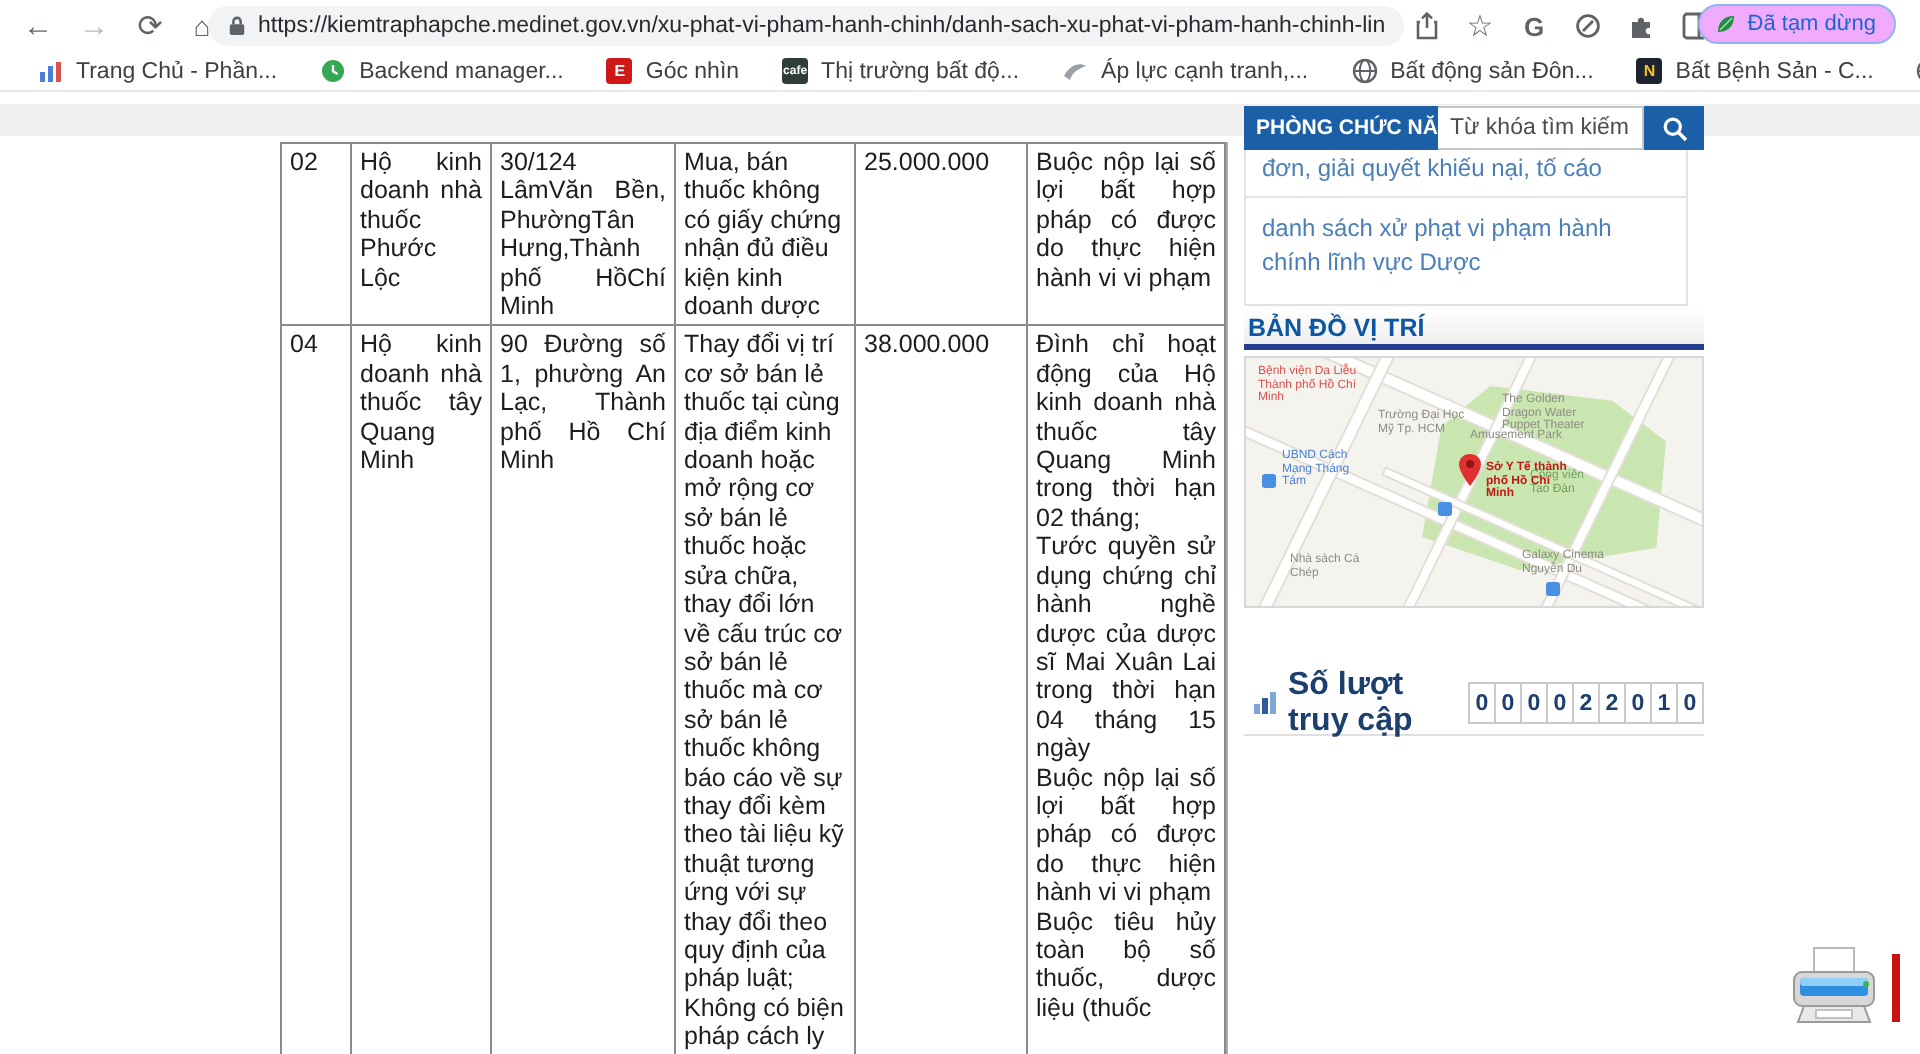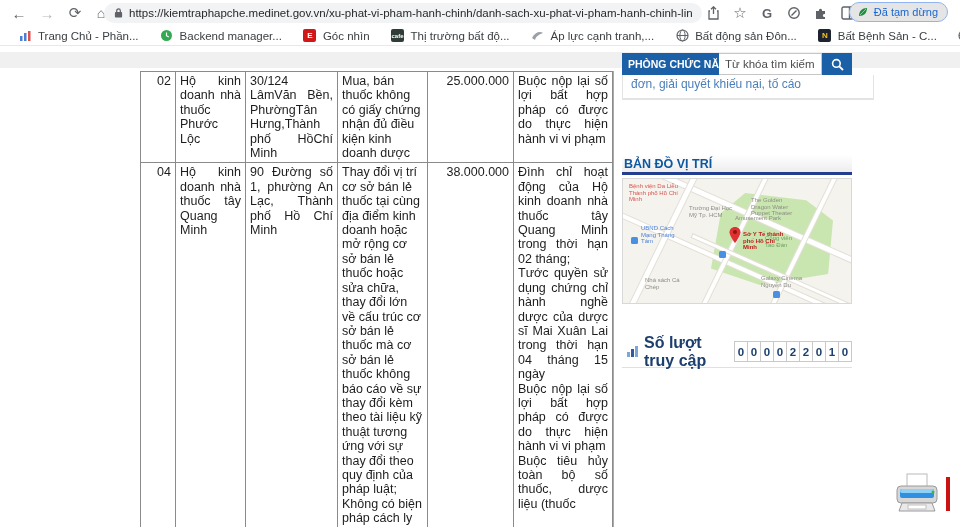--- a/index.html
+++ b/index.html
@@ -9,56 +9,56 @@
   
   .chrome { position:absolute; top:0; left:0; width:960px; height:26px; background:#fff; }
   .navicon { position:absolute; top:2px; width:22px; height:22px; display:flex; align-items:center; justify-content:center;
              color:#5f6368; font-size:15px; }
   .navicon.dim { color:#b6b9bd; }
   .urlbar { position:absolute; left:104px; top:3px; width:598px; height:20px; border-radius:10px; background:#f1f3f4;
             display:flex; align-items:center; padding:0 10px; gap:6px; }
   .url-text { font-size:11.5px; color:#27292c; white-space:nowrap; overflow:hidden; }
   .chrome-right-icon { position:absolute; top:4px; width:18px; height:18px; display:flex; align-items:center; justify-content:center; color:#5f6368; }
   .paused-pill { position:absolute; right:12px; top:2px; height:20px; border:1.5px solid #8fb4ef; border-radius:11px;
-                 display:flex; align-items:center; gap:5px; padding:0 9px 0 7px; background:#e5e5e5; }
+                 display:flex; align-items:center; gap:5px; padding:0 9px 0 7px; background:#f0abfc; }
   .paused-pill span { color:#1a66d2; font-size:11px; white-space:nowrap; }
 
   
   .bookmarks { position:absolute; top:26px; left:0; width:960px; height:20px; border-bottom:1px solid #e8e8e8;
                display:flex; align-items:center; padding-left:18px; font-size:11.5px; color:#3c4043; }
   .bm { display:flex; align-items:center; gap:6px; margin-right:21px; white-space:nowrap; }
   .bm-ic { width:14px; height:14px; display:inline-flex; align-items:center; justify-content:center; flex:none; }
   .ic-sq { width:13px; height:13px; border-radius:2px; display:flex; align-items:center; justify-content:center;
            font-size:8px; font-weight:bold; color:#fff; }
   .bm-sep { width:1px; height:13px; background:#d4d4d4; margin-right:10px; }
 
   
   .gray-band { position:absolute; top:52px; left:0; width:960px; height:16px; background:#f0f0f0; }
   .site-title { position:absolute; top:54px; left:142px; color:#e4231c; font-weight:bold; font-size:13px; letter-spacing:0.2px; }
 
   
   .vtable { position:absolute; left:140px; top:71px; border-collapse:collapse; table-layout:fixed; width:472px;
             font-size:12.5px; line-height:14.4px; color:#1d1d1d; }
   .vtable td { border:1px solid #8a8a8a; vertical-align:top; padding:2px 4px; }
-  td.c-num, td.c-amt { text-align:right; }
+  td.c-num, td.c-amt { text-align:left; }
   td.c-name, td.c-addr, td.c-rem { text-align:justify; }
   td.c-viol { text-align:left; }
   td.c-viol, td.c-rem { white-space:pre-line; }
   .table-scroll-line { position:absolute; left:613px; top:71px; width:1px; height:456px; background:#ababab; }
 
   
   .sb-toprow { position:absolute; left:622px; top:53px; width:230px; height:22px; display:flex; }
   .sb-tab { width:97px; background:#1b5fa6; color:#fff; font-weight:bold; font-size:10.5px; line-height:22px;
             padding-left:6px; white-space:nowrap; }
   .sb-search { flex:1; border:1px solid #c6c6c6; border-left:none; font-size:11.5px; padding:0 6px; color:#333;
                font-family:"Liberation Sans", sans-serif; outline:none; min-width:0; }
   .sb-search::placeholder { color:#4c4c4c; }
   .sb-search-btn { width:30px; background:#1b5fa6; border:none; display:flex; align-items:center; justify-content:center; cursor:pointer; }
 
-  .sb-menu-box { position:absolute; left:622px; top:75px; width:252px; border:1px solid #e3e3e3; border-top:none; background:#fff; }
+  .sb-menu-box { position:absolute; left:622px; top:75px; width:222px; border:1px solid #e3e3e3; border-top:none; background:#fff; }
   .sb-item { color:#4b7fb9; font-size:12px; padding:3px 8px 9px; }
   .sb-item.partial { border-bottom:1px solid #e3e3e3; padding:2px 8px 7px; }
   .sb-item.active { padding:7px 8px 11px; line-height:1.45; }
 
   .sb-section { position:absolute; left:622px; width:230px; height:20px; background:linear-gradient(#ffffff,#ededed);
                 border-bottom:3px solid #233e8f; color:#0d57a0; font-weight:bold; font-size:12.5px; padding:2px 0 0 2px; }
   .sb-section.map-hd { top:155px; }
   .sb-section.stats-hd { top:310px; }
 
   
@@ -259,20 +259,21 @@
     <button class="sb-search-btn">
       <svg width="13" height="13" viewBox="0 0 13 13">
         <circle cx="5.4" cy="5.4" r="3.8" fill="none" stroke="#ffffff" stroke-width="1.6"></circle>
         <line x1="8.3" y1="8.3" x2="12" y2="12" stroke="#ffffff" stroke-width="1.8"></line>
       </svg>
     </button>
   </div>
 
   <div class="sb-menu-box">
     <div class="sb-item partial">đơn, giải quyết khiếu nại, tố cáo</div>
+    <div class="sb-item active">danh sách xử phạt vi phạm hành chính lĩnh vực Dược</div>
   </div>
 
   <div class="sb-section map-hd">BẢN ĐỒ VỊ TRÍ</div>
 
   <div class="map">
     <div class="park"></div>
     <div class="road r1"></div>
     <div class="road r2"></div>
     <div class="road r3"></div>
     <div class="road r4"></div>

